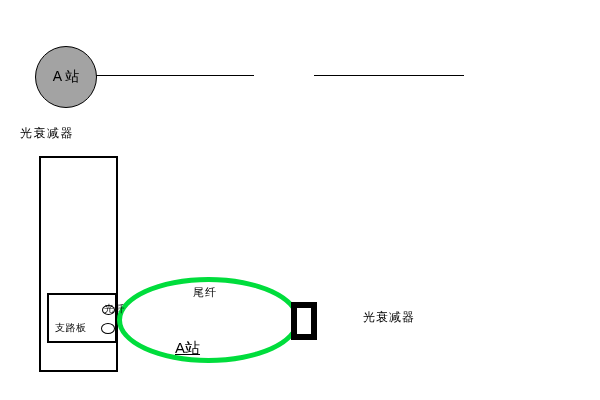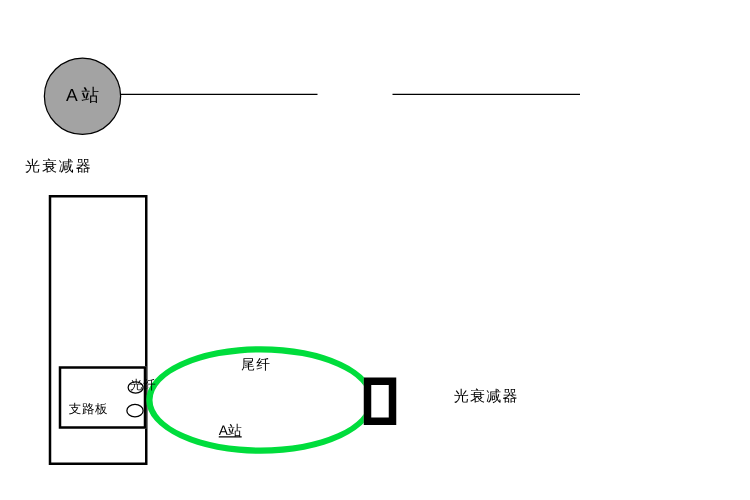--- a/index.html
+++ b/index.html
@@ -86,21 +86,21 @@
     position: absolute;
     border: 1.5px solid #000000;
     border-radius: 50%;
     background: #ffffff;
     box-sizing: border-box;
     z-index: 5;
   }
   .port-top { left: 102px; top: 305px; width: 13px; height: 10px; }
   .port-bottom { left: 101px; top: 323px; width: 14px; height: 11px; }
   .pigtail-text { left: 193px; top: 286px; font-size: 11px; letter-spacing: 1px; }
-  .loop-station-text { left: 175px; top: 339px; font-size: 11px; text-decoration: underline; }
+  .loop-station-text { left: 175px; top: 339px; font-size: 15px; text-decoration: underline; }
   .attenuator {
     position: absolute;
     left: 291px; top: 302px;
     width: 26px; height: 38px;
     border: 6px solid #000000;
     background: #ffffff;
     box-sizing: border-box;
     z-index: 6;
   }
   .attenuator-text { left: 323px; top: 311px; font-size: 12px; letter-spacing: 1px; margin-left: 40px; }

